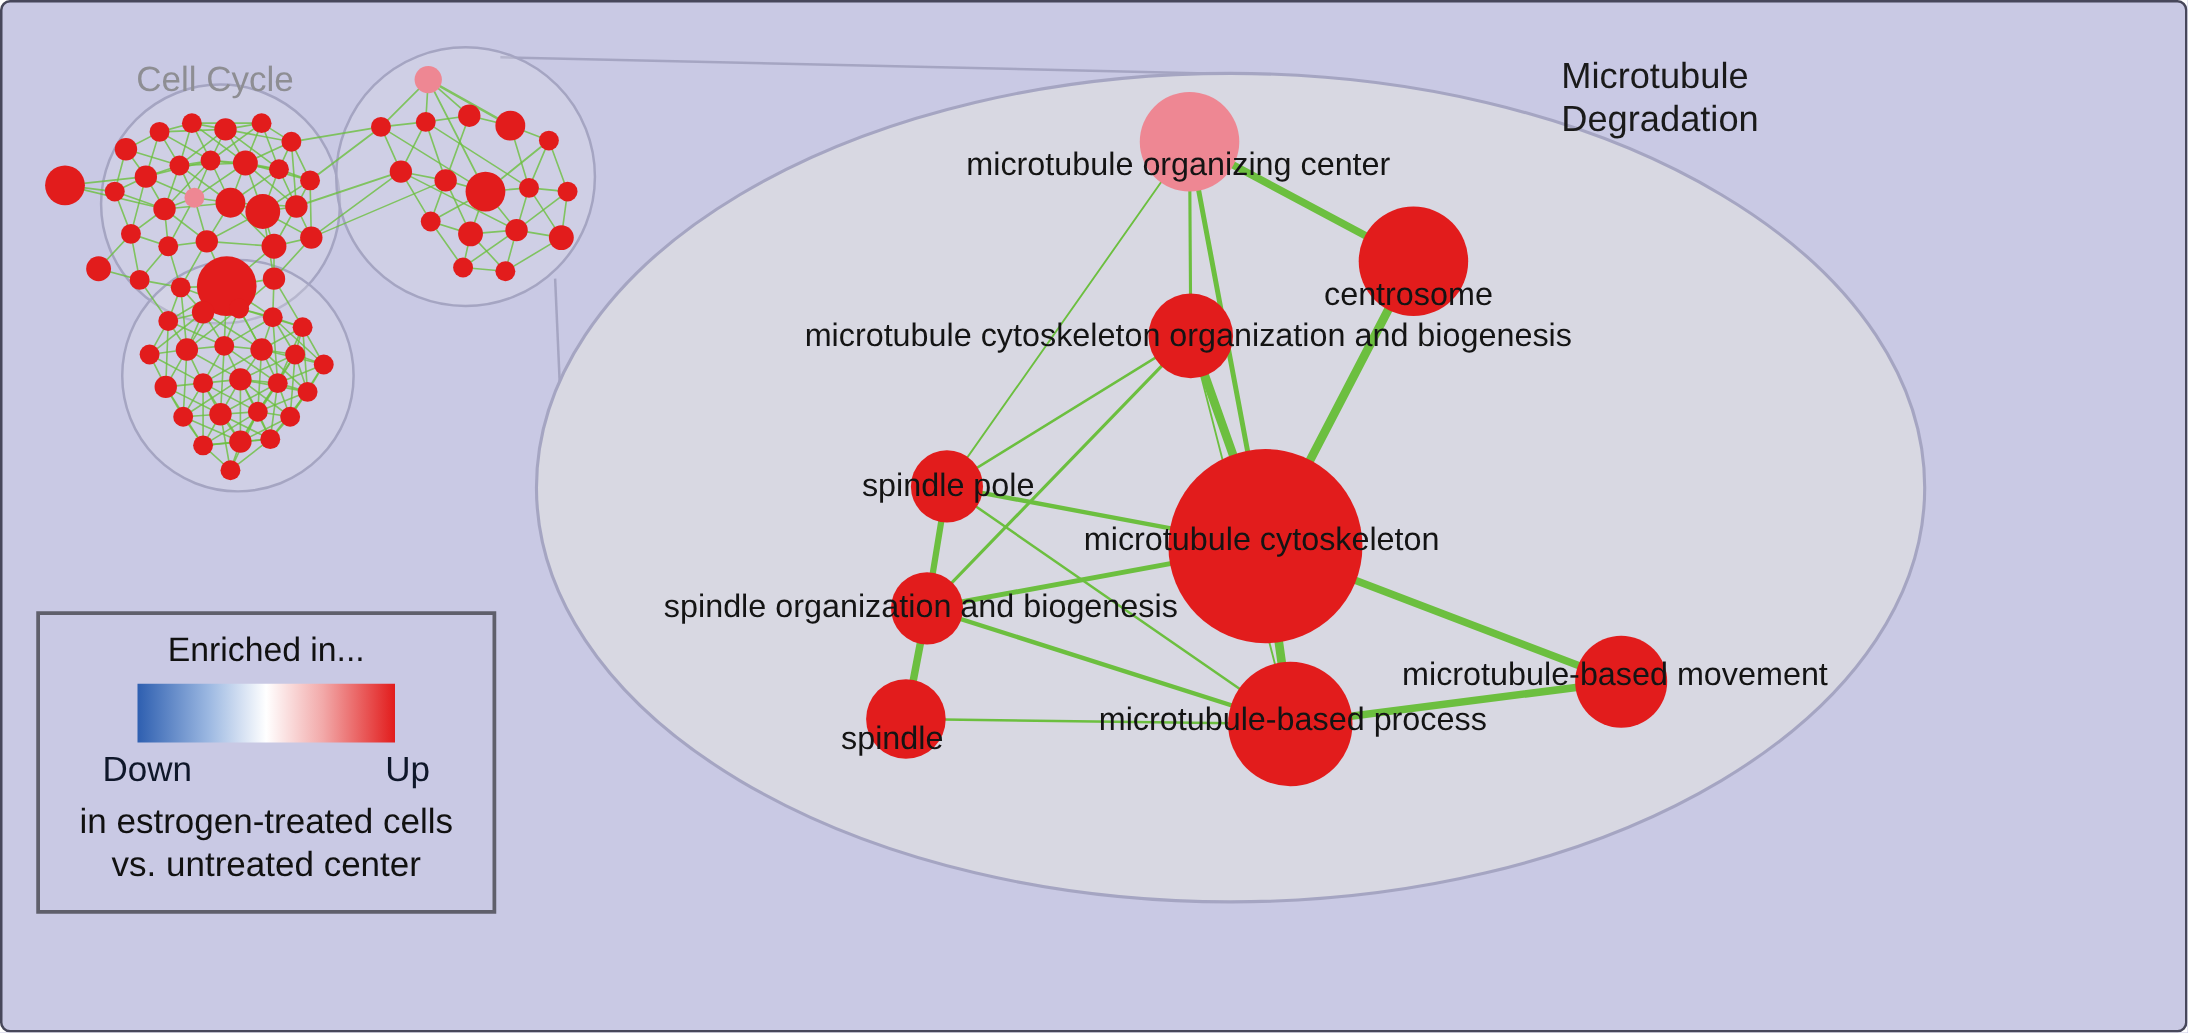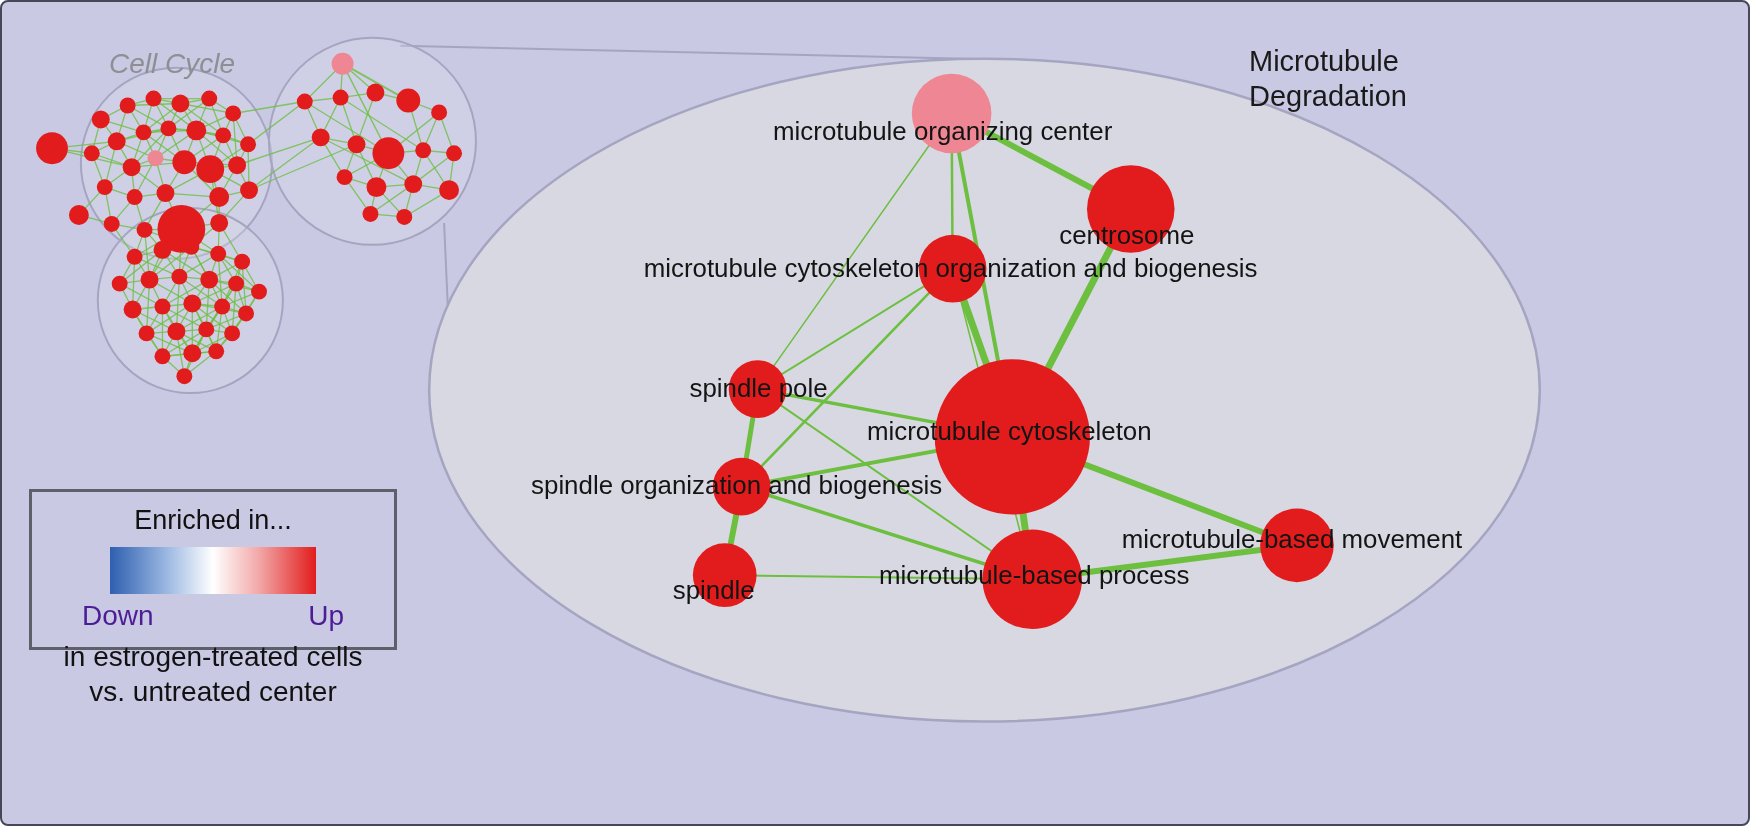--- a/index.html
+++ b/index.html
@@ -2,32 +2,32 @@
 <html><head>
 <meta charset="utf-8">
 <style>
   body{margin:0;background:#ffffff;font-family:"Liberation Sans",sans-serif;}
   .figure{position:relative;width:1750px;height:826px;background:#c9c9e4;
     border:2px solid #47475a;border-radius:8px;box-sizing:border-box;overflow:hidden;}
   .figure > svg{position:absolute;left:0;top:0;width:100%;height:100%;}
   .mag-line{stroke:#a5a5c2;stroke-width:2;}
   .zoom-ellipse{stroke:#a5a5c2;stroke-width:2.5;}
   .lbl{position:absolute;white-space:nowrap;}
-  .gray{color:#8e8e93;font-size:28px;font-style:italic;}
+  .gray{color:#8e8e93;font-size:28px;}
   #lbl-cell-cycle{left:107px;top:46px;}
   .ubiq{left:33px;top:390px;line-height:1.25;}
   .mt-title{left:1247px;top:42px;width:280px;color:#1a1a1a;
     font-size:29px;line-height:1.22;}
-  .legend{position:absolute;left:27px;top:487px;width:368px;height:161px;
+  .legend{position:absolute;left:27px;top:487px;width:368px;height:242px;
     border:3px solid #5f5f6b;box-sizing:border-box;text-align:center;padding-top:13px;}
   .legend-title{font-size:27px;color:#111;}
   .legend-bar{width:206px;height:47px;margin:11px auto 6px;
     background:linear-gradient(90deg,#2e5fb0 0%,#9db9e2 28%,#ffffff 50%,#f2a9a9 72%,#e21c1c 100%);}
   .legend-row{display:flex;justify-content:space-between;width:262px;margin:0 auto;
-    font-size:28px;color:#4c1d95;gap:24px;}
+    font-size:28px;color:#0f172a;gap:24px;}
   .legend-caption{font-size:28px;color:#111;line-height:1.25;margin-top:7px;}
   #g-zoom-labels text{font-size:26px;fill:#141414;font-family:"Liberation Sans",sans-serif;}
 </style>
 </head>
 <body>
 
 <div class="figure" style="background: rgb(201, 201, 228);">
 
   <svg id="net" viewBox="0 0 1750 826">
     <line class="mag-line" x1="398" y1="44" x2="1010" y2="58"></line>

